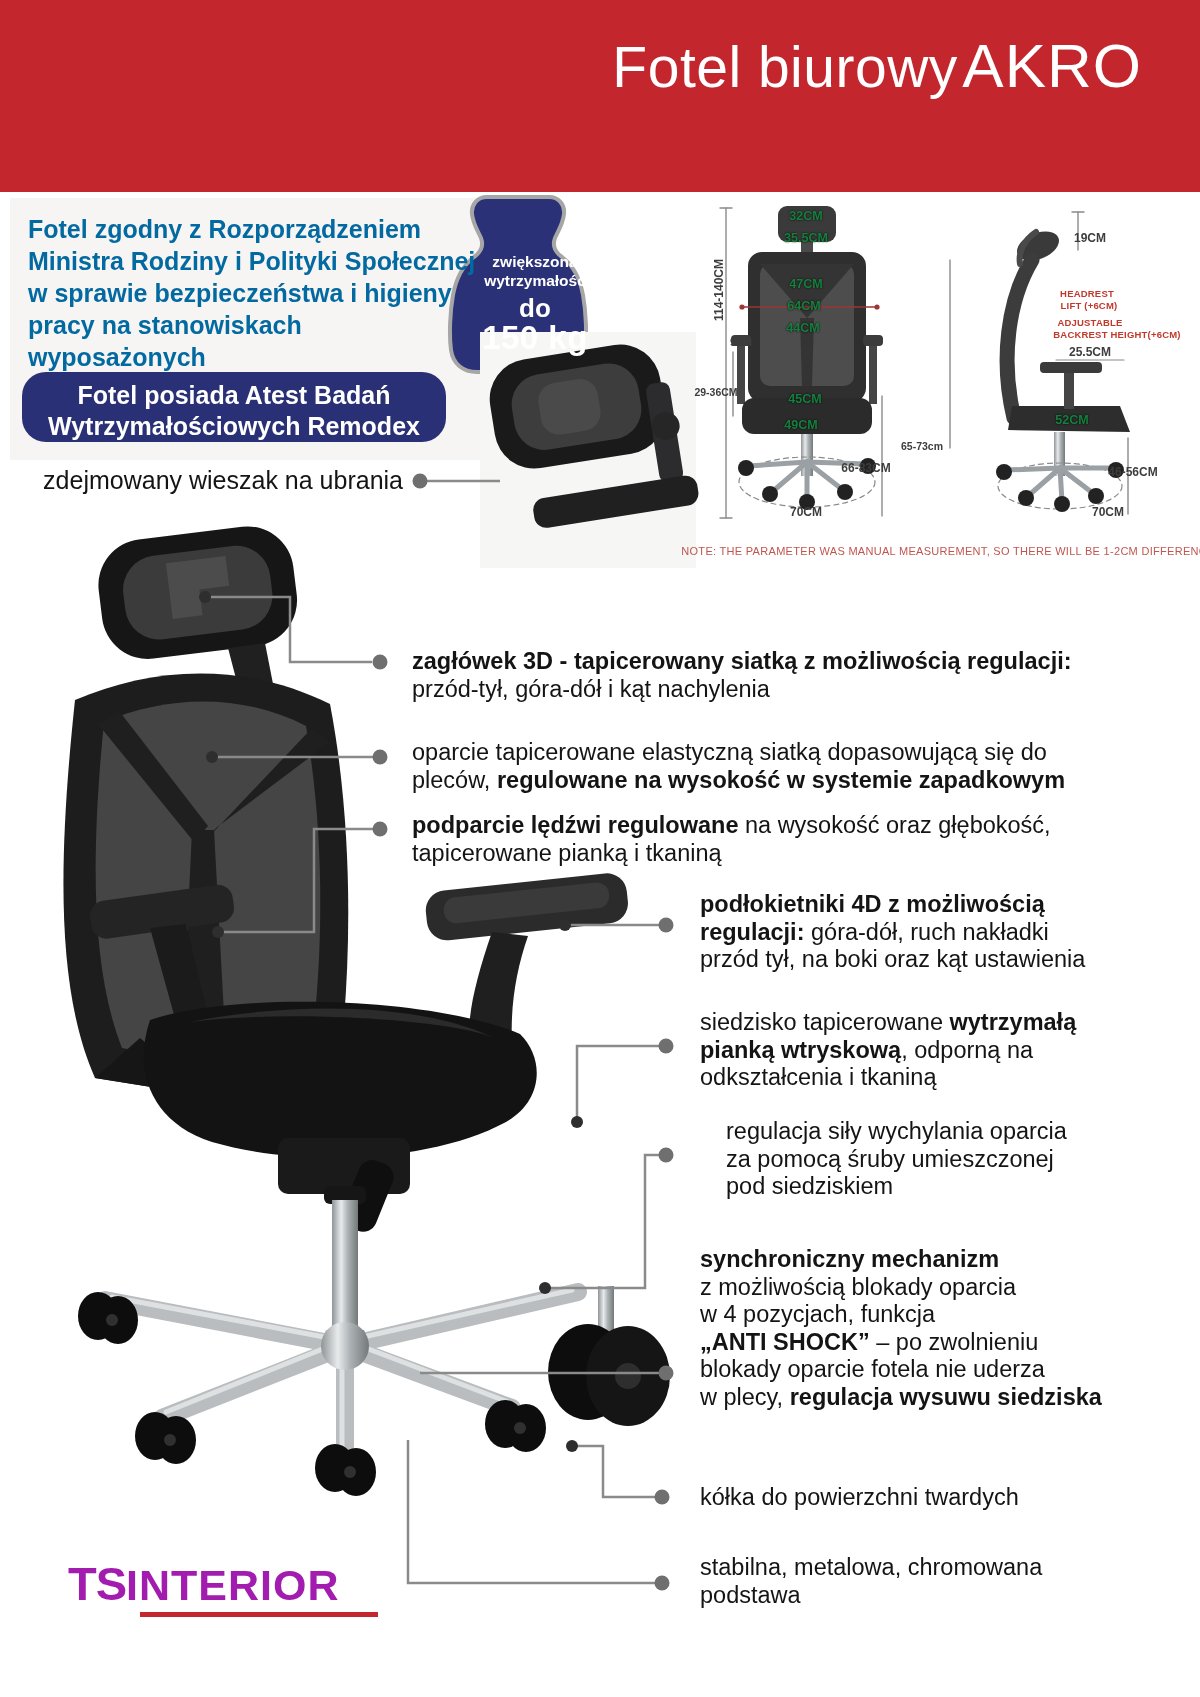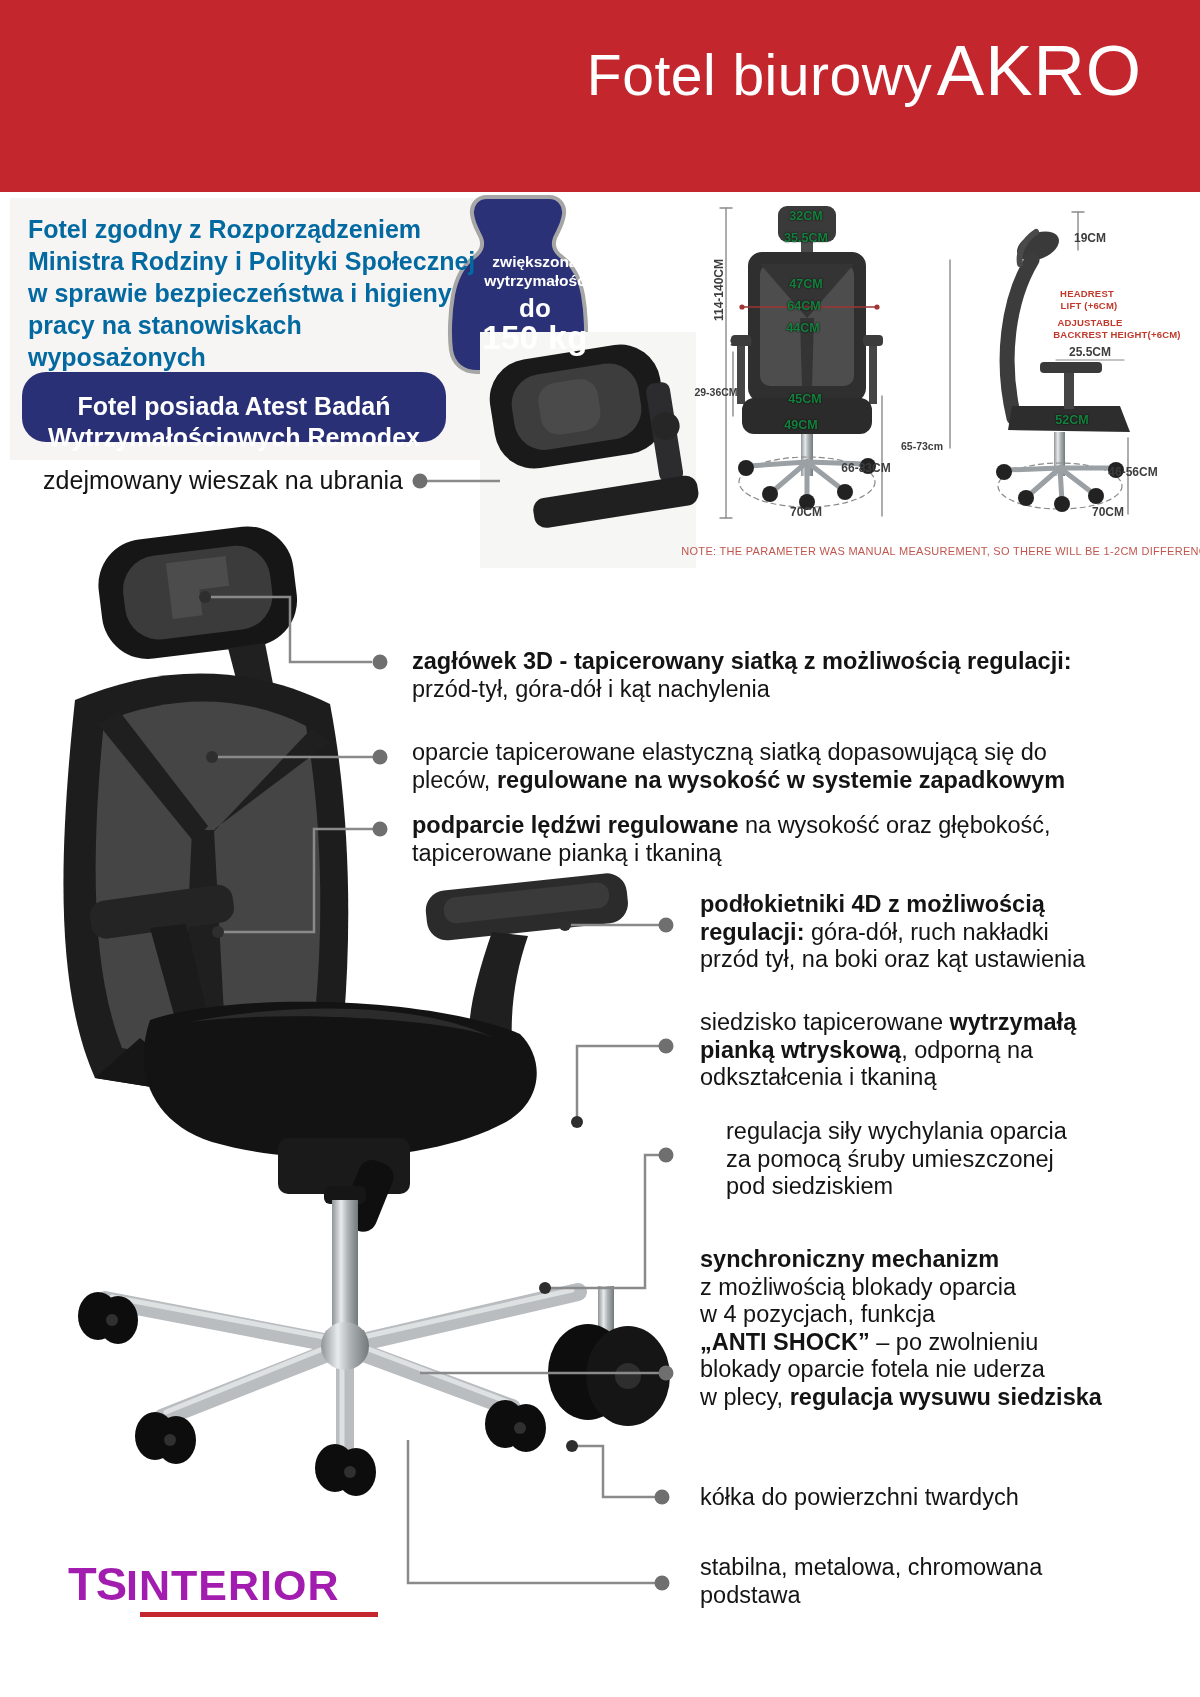--- a/index.html
+++ b/index.html
@@ -2,29 +2,29 @@
 <html><head>
 <meta charset="utf-8">
 <style>
   html,body{margin:0;padding:0;background:#e8e8e8;}
   #page{position:relative;width:1200px;height:1697px;margin:0 auto;background:#ffffff;overflow:hidden;
         font-family:"Liberation Sans","DejaVu Sans",sans-serif;}
   
   #hdr{position:absolute;left:0;top:0;width:1200px;height:192px;background:#c4262d;}
   #hdr .ttl{position:absolute;right:58px;top:30px;color:#fff;white-space:nowrap;}
   #hdr .t1{font-size:57px;font-weight:400;letter-spacing:.5px;}
-  #hdr .t2{font-size:71px;font-weight:400;letter-spacing:1px;}
+  #hdr .t2{font-size:62px;font-weight:400;letter-spacing:1px;}
   
   .panel{position:absolute;left:10px;top:198px;width:478px;height:262px;background:#f6f5f3;}
   
   #comp{position:absolute;left:28px;top:213px;width:450px;font-size:25px;line-height:32px;
         font-weight:700;color:#0369a1;}
   
   #cert{position:absolute;left:22px;top:372px;width:424px;height:70px;background:#2a3076;border-radius:24px;
-        color:#fff;font-weight:700;font-size:25px;line-height:31px;text-align:center;padding-top:19px;box-sizing:border-box;}
+        color:#fff;font-weight:700;font-size:25px;line-height:31px;text-align:center;padding-top:8px;box-sizing:border-box;}
   
   #hang{position:absolute;right:797px;top:466px;font-size:25px;color:#141414;white-space:nowrap;}
   
   .wb{position:absolute;color:#fff;text-align:center;transform:translate(-50%,-50%);white-space:nowrap;z-index:3;padding-left:34px;}
   .wb1{font-size:15.5px;font-weight:600;}
   .wb2{font-size:26px;font-weight:800;}
   .wb3{font-size:33px;font-weight:800;letter-spacing:.5px;text-align:right;}
   
   .feature{position:absolute;font-size:23.5px;line-height:27.5px;color:#141414;white-space:nowrap;z-index:4;}
   .feature .b{font-weight:700;}

